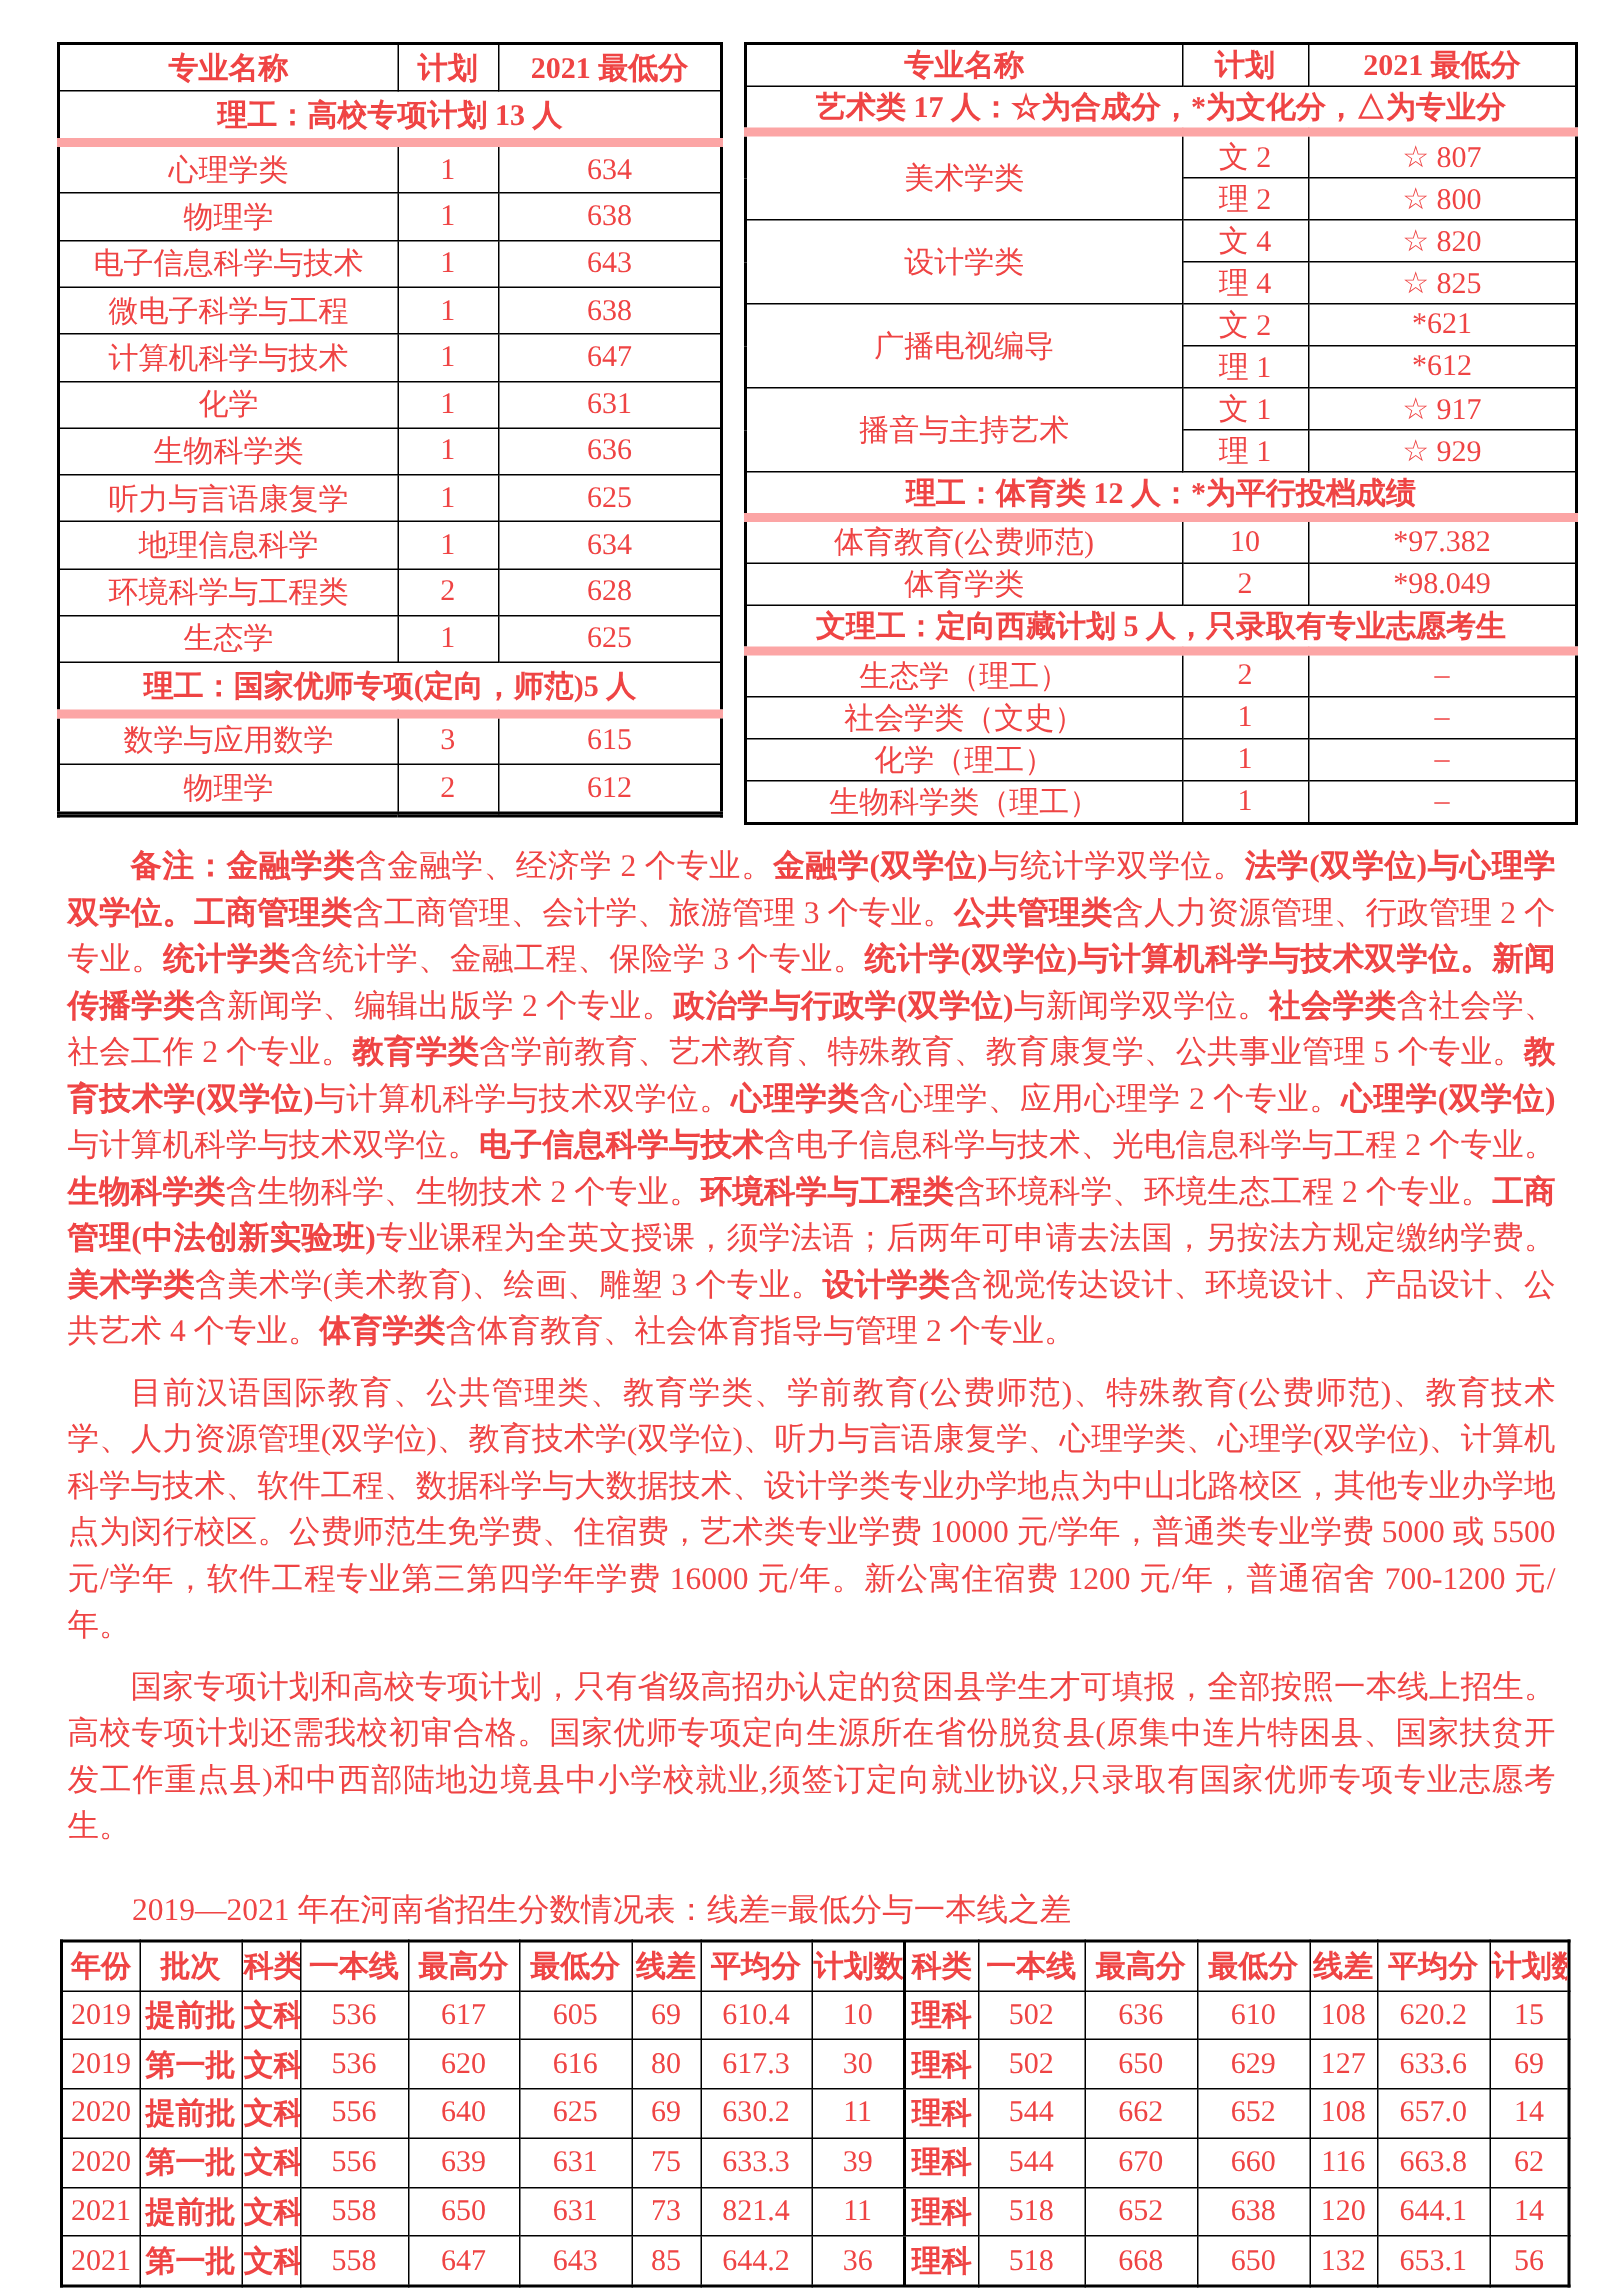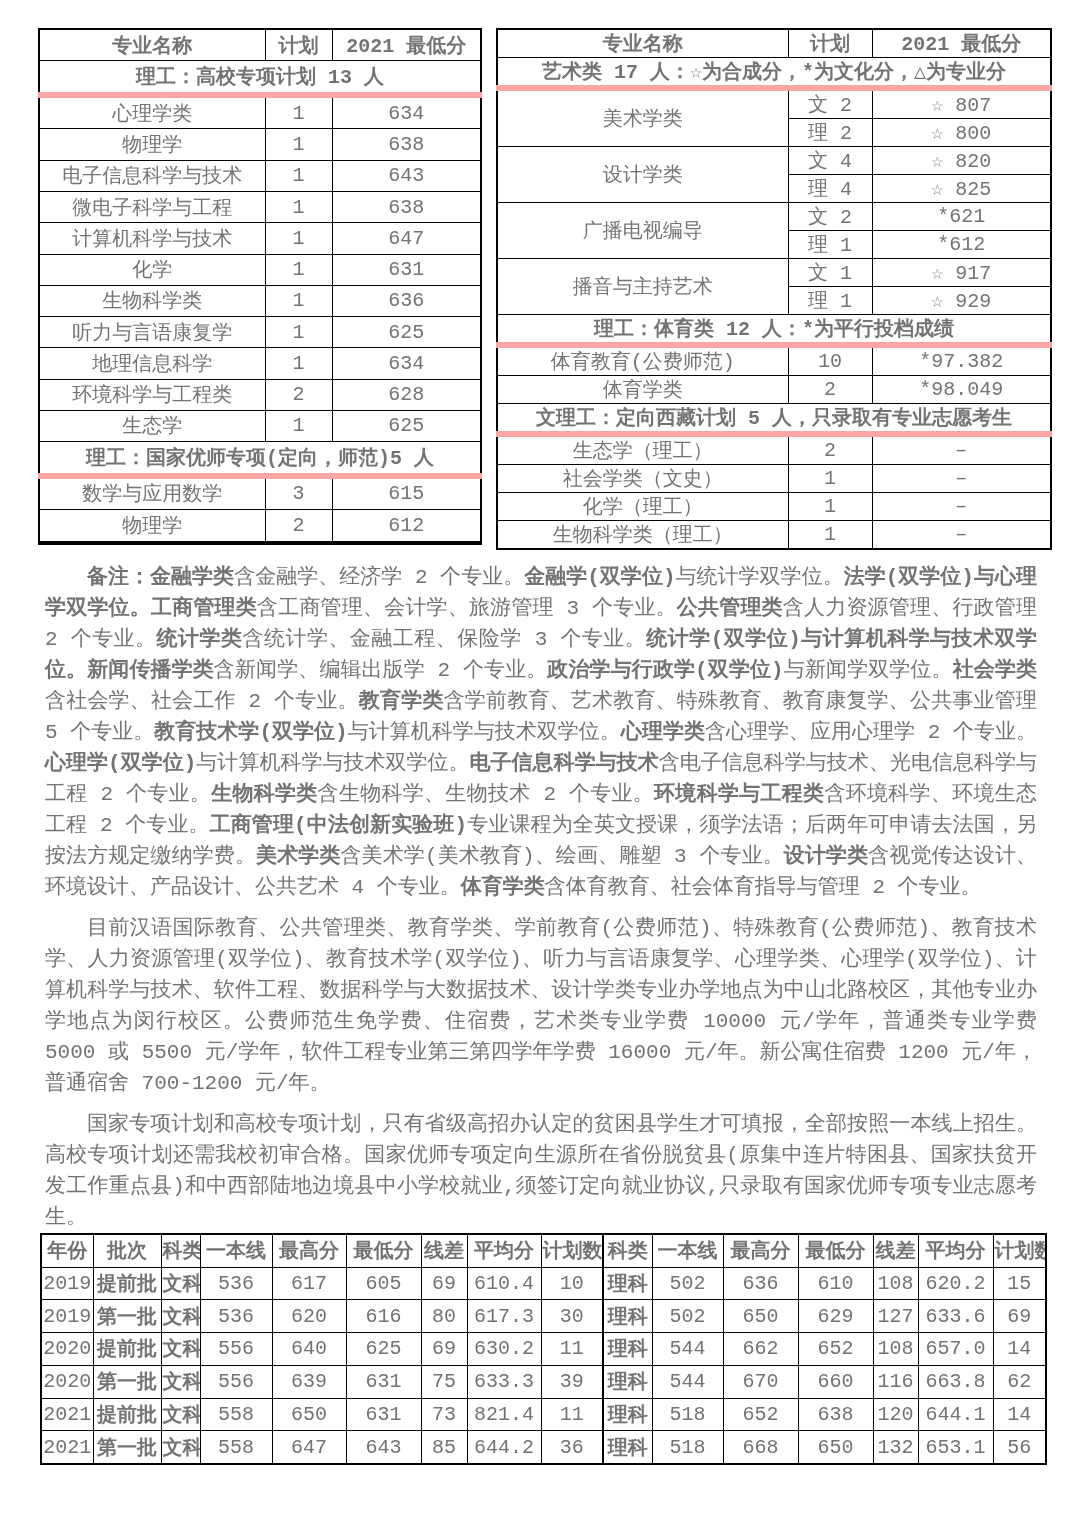--- a/index.html
+++ b/index.html
@@ -1,18 +1,18 @@
 <!DOCTYPE html>
 <html><head>
 <meta charset="utf-8">
 <style>
   html,body{margin:0;padding:0;background:#fff;}
   .page{
-    width:1080px;height:1527px;background:#fff;color:#737373;
-    font-family:Liberation Mono, monospace;
+    width:1080px;height:1527px;background:#fff;color:#ef4444;
+    font-family:Liberation Serif, serif;
     position:relative;overflow:hidden;
   }
   
   .tops{display:flex;margin:28px 32px 0 38px;}
   table{border-collapse:collapse;table-layout:fixed;}
   .t1,.t2{height:517px;border:2px solid #000;}
   .t1{width:442px;}
   .t2{width:554px;margin-left:14px;}
   .t1 td,.t1 th,.t2 td,.t2 th{
     border:1px solid #000;text-align:center;vertical-align:middle;
@@ -221,20 +221,21 @@
         </tbody>
     </table>
   </div>
 
   <div class="notes">
     <p><span class="b">备注：</span><span class="b">金融学类</span><span>含金融学、经济学 2 个专业。</span><span class="b">金融学(双学位)</span><span>与统计学双学位。</span><span class="b">法学(双学位)与心理学双学位。</span><span class="b">工商管理类</span><span>含工商管理、会计学、旅游管理 3 个专业。</span><span class="b">公共管理类</span><span>含人力资源管理、行政管理 2 个专业。</span><span class="b">统计学类</span><span>含统计学、金融工程、保险学 3 个专业。</span><span class="b">统计学(双学位)与计算机科学与技术双学位。</span><span class="b">新闻传播学类</span><span>含新闻学、编辑出版学 2 个专业。</span><span class="b">政治学与行政学(双学位)</span><span>与新闻学双学位。</span><span class="b">社会学类</span><span>含社会学、社会工作 2 个专业。</span><span class="b">教育学类</span><span>含学前教育、艺术教育、特殊教育、教育康复学、公共事业管理 5 个专业。</span><span class="b">教育技术学(双学位)</span><span>与计算机科学与技术双学位。</span><span class="b">心理学类</span><span>含心理学、应用心理学 2 个专业。</span><span class="b">心理学(双学位)</span><span>与计算机科学与技术双学位。</span><span class="b">电子信息科学与技术</span><span>含电子信息科学与技术、光电信息科学与工程 2 个专业。</span><span class="b">生物科学类</span><span>含生物科学、生物技术 2 个专业。</span><span class="b">环境科学与工程类</span><span>含环境科学、环境生态工程 2 个专业。</span><span class="b">工商管理(中法创新实验班)</span><span>专业课程为全英文授课，须学法语；后两年可申请去法国，另按法方规定缴纳学费。</span><span class="b">美术学类</span><span>含美术学(美术教育)、绘画、雕塑 3 个专业。</span><span class="b">设计学类</span><span>含视觉传达设计、环境设计、产品设计、公共艺术 4 个专业。</span><span class="b">体育学类</span><span>含体育教育、社会体育指导与管理 2 个专业。</span></p>
     <p><span>目前汉语国际教育、公共管理类、教育学类、学前教育(公费师范)、特殊教育(公费师范)、教育技术学、人力资源管理(双学位)、教育技术学(双学位)、听力与言语康复学、心理学类、心理学(双学位)、计算机科学与技术、软件工程、数据科学与大数据技术、设计学类专业办学地点为中山北路校区，其他专业办学地点为闵行校区。公费师范生免学费、住宿费，艺术类专业学费 10000 元/学年，普通类专业学费 5000 或 5500 元/学年，软件工程专业第三第四学年学费 16000 元/年。新公寓住宿费 1200 元/年，普通宿舍 700-1200 元/年。</span></p>
     <p><span>国家专项计划和高校专项计划，只有省级高招办认定的贫困县学生才可填报，全部按照一本线上招生。高校专项计划还需我校初审合格。国家优师专项定向生源所在省份脱贫县(原集中连片特困县、国家扶贫开发工作重点县)和中西部陆地边境县中小学校就业,须签订定向就业协议,只录取有国家优师专项专业志愿考生。</span></p>
   </div>
 
+  <div class="stitle">2019—2021 年在河南省招生分数情况表：线差=最低分与一本线之差</div>
 
   <table class="t3">
     <colgroup>
       <col style="width:52px">
         <col style="width:68px">
         <col style="width:39px">
         <col style="width:72px">
       <col style="width:74px">
         <col style="width:75px">
         <col style="width:46px">

